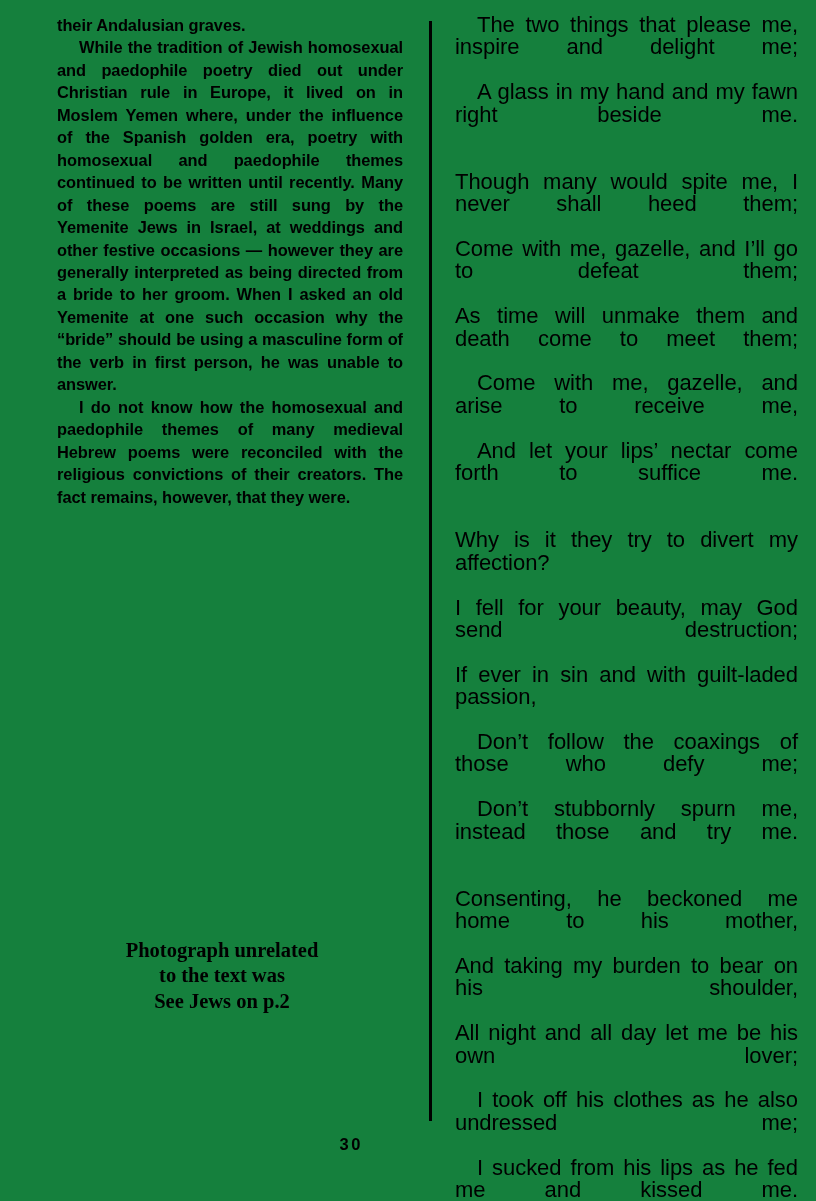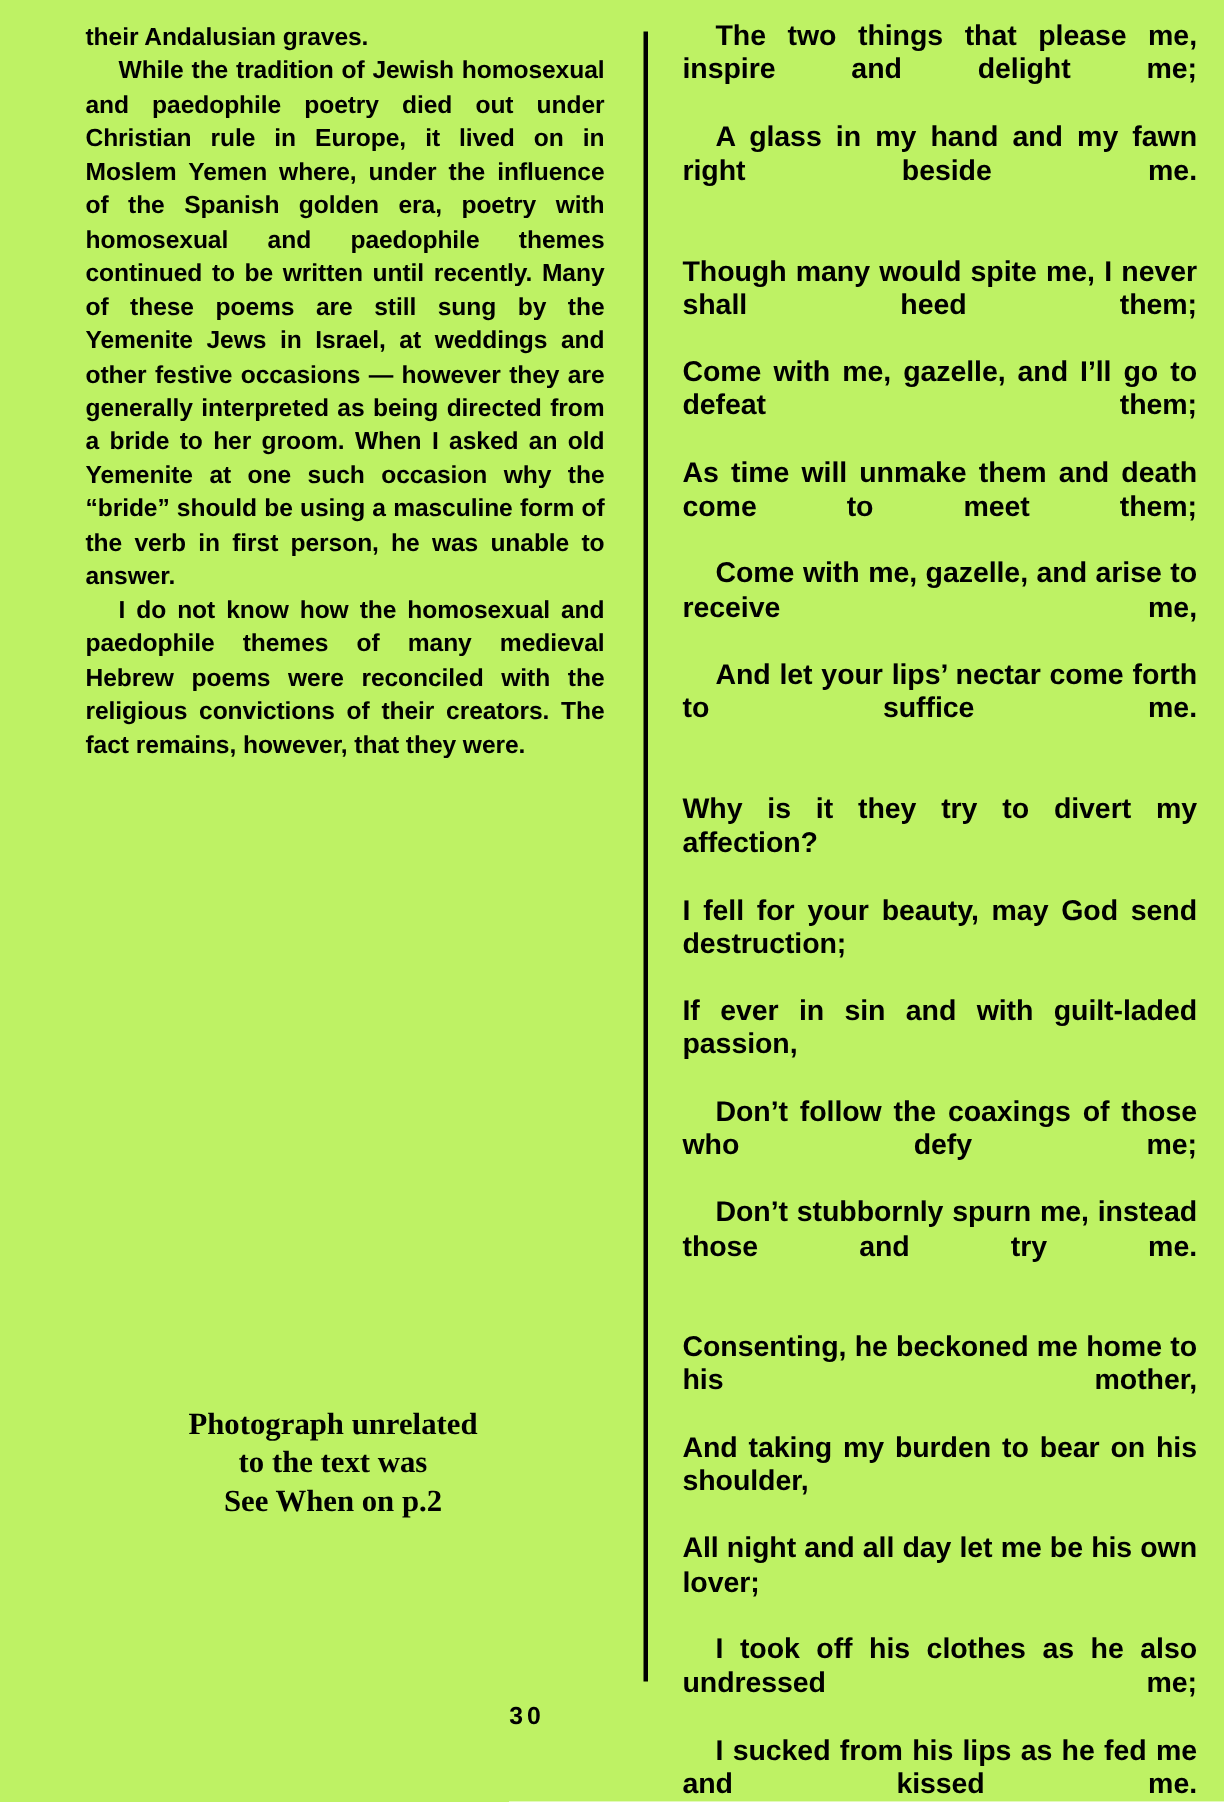--- a/index.html
+++ b/index.html
@@ -12,21 +12,21 @@
     height: 1201px;
     position: relative;
     font-family: "Liberation Sans", sans-serif;
     color: #000000;
     overflow: hidden;
   }
 
   .page {
     position: absolute;
     inset: 0;
-    background: #bef264;
+    background: #15803d;
     padding-left: 35px;
   }
 
   
   .divider {
     position: absolute;
     left: 429px;
     top: 21px;
     width: 3px;
     height: 1100px;
@@ -57,23 +57,23 @@
     margin: 0;
     font-weight: 600;
     letter-spacing: -0.05px;
     -webkit-font-smoothing: none;
   }
   .body-par.indent { text-indent: 22px; }
 
   
   .stanza {
     margin: 0 0 22.4px 0;
-    font-size: 19px;
+    font-size: 22px;
     line-height: 22.4px;
-    font-weight: 700;
+    font-weight: 400;
     letter-spacing: -0.05px;
   }
   .stanza:last-child { margin-bottom: 0; }
 
   .vline {
     margin: 0;
     text-align: justify;
     text-justify: inter-word;
   }
   .vline.indent { text-indent: 22px; }
@@ -121,21 +121,21 @@
 
   <div class="col-left">
     <p class="body-par">their Andalusian graves.</p>
     <p class="body-par indent">While the tradition of Jewish homosexual and paedophile poetry died out under Christian rule in Europe, it lived on in Moslem Yemen where, under the influence of the Spanish golden era, poetry with homosexual and paedophile themes continued to be written until recently. Many of these poems are still sung by the Yemenite Jews in Israel, at weddings and other festive occasions — however they are generally interpreted as being directed from a bride to her groom. When I asked an old Yemenite at one such occasion why the “bride” should be using a masculine form of the verb in first person, he was unable to answer.</p>
     <p class="body-par indent">I do not know how the homosexual and paedophile themes of many medieval Hebrew poems were reconciled with the religious convictions of their creators. The fact remains, however, that they were.</p>
   </div>
 
   <div class="photo-note">
     <div>Photograph unrelated</div>
     <div>to the text was</div>
-    <div>See When on p.2</div>
+    <div>See Jews on p.2</div>
   </div>
 
   <div class="col-right">
 
     <div class="stanza">
       <p class="vline indent"><span class="j">The two things that please me, inspire and delight me;</span></p>
       <p class="vline indent"><span class="j">A glass in my hand and my fawn right beside me.</span></p>
     </div>
 
     <div class="stanza">

